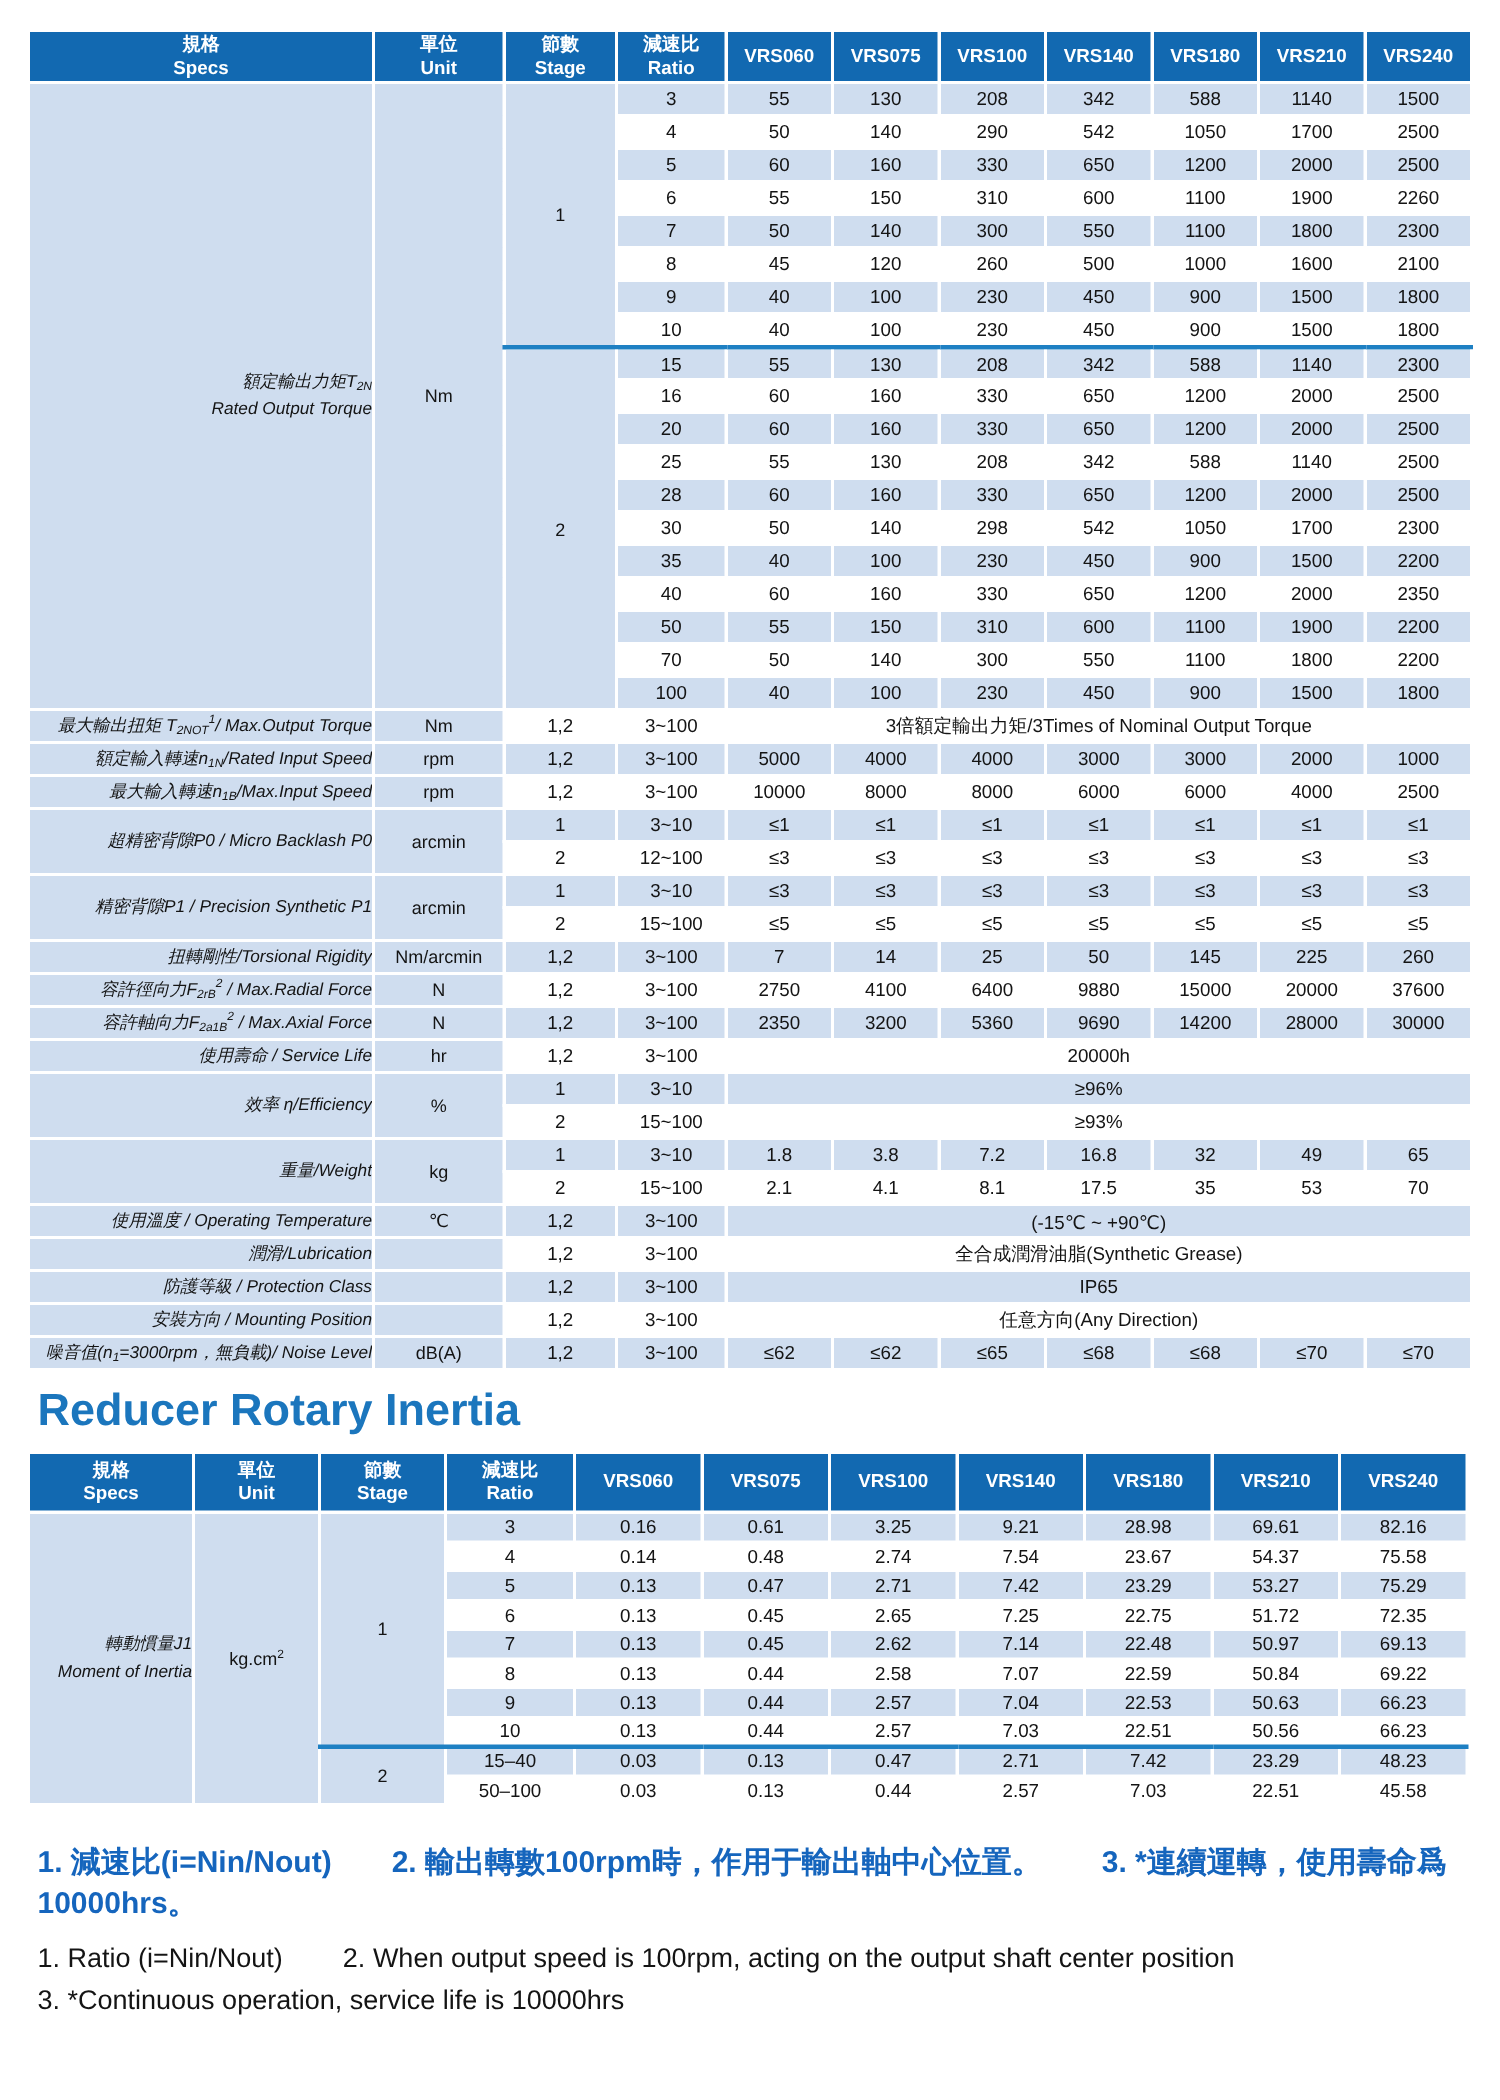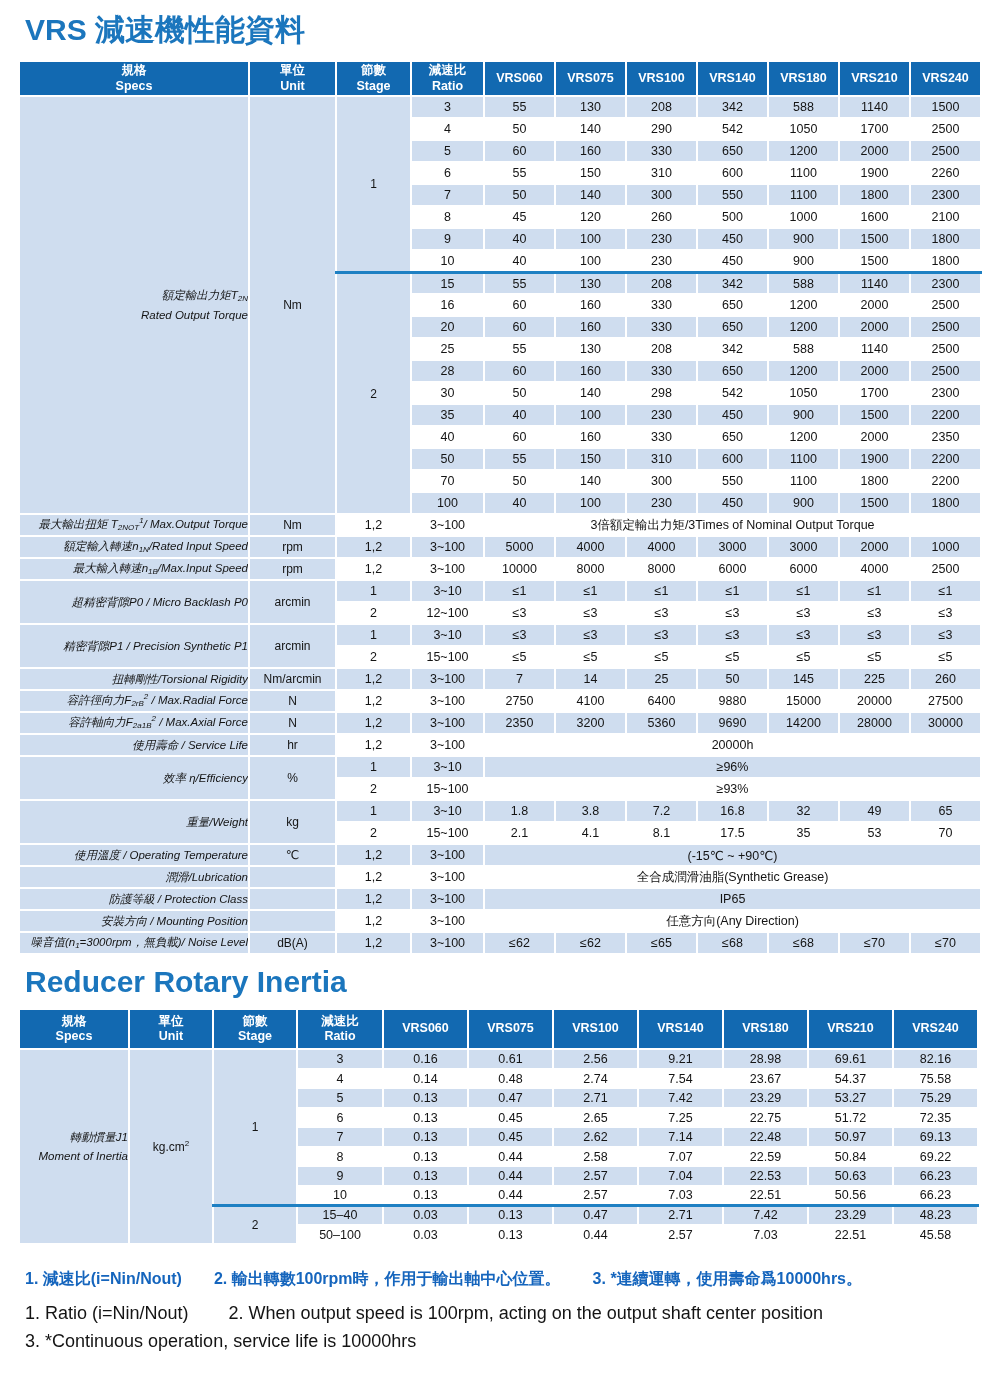--- a/index.html
+++ b/index.html
@@ -34,30 +34,29 @@
   #t2 td{height:19.5px;}
   td{font-size:12.5px;text-align:center;vertical-align:middle;padding:0;}
   td.light{background:var(--light-row);}
   td.white{background:#fff;}
   td.lab{background:var(--light-row);font-size:12px;}
   td.labL{text-align:right;padding-left:7px;font-size:11.5px;line-height:1.6;font-style:italic;}
   td.div-top{border-top:3px solid var(--divider-blue);}
   sub{font-size:8px;vertical-align:-2px;}
   sup{font-size:8px;vertical-align:5px;}
   .foot-zh{
-    color:var(--footnote-blue);font-weight:bold;font-size:16px;
+    color:var(--footnote-blue);font-weight:bold;font-size:20px;
     margin:24px 0 10px 25px;white-space:pre-wrap;
   }
   .foot-en{font-size:18px;line-height:1.5;margin:1px 0 0 25px;white-space:pre-wrap;}
 </style>
 </head>
 <body>
 
 <div class="title">
-  <span class="zh">VRS 減速機性能資料</span>
 </div>
 
 <table id="t1">
   <colgroup>
     <col style="width:230px">
       <col style="width:87px">
       <col style="width:75px">
       <col style="width:73px">
     <col style="width:71px">
       <col style="width:71px">
@@ -390,21 +389,21 @@
         <td class="lab labL" rowspan="1"><span>容許徑向力F</span><sub>2rB</sub><sup>2</sup><span> / Max.Radial Force</span></td>
         <td class="lab" rowspan="1">N</td>
         <td class="white">1,2</td>
         <td class="white">3~100</td>
         <td class="white">2750</td>
         <td class="white">4100</td>
         <td class="white">6400</td>
         <td class="white">9880</td>
         <td class="white">15000</td>
         <td class="white">20000</td>
-        <td class="white">27500</td>
+        <td class="white">37600</td>
       </tr>
       <tr>
         <td class="lab labL" rowspan="1"><span>容許軸向力F</span><sub>2a1B</sub><sup>2</sup><span> / Max.Axial Force</span></td>
         <td class="lab" rowspan="1">N</td>
         <td class="light">1,2</td>
         <td class="light">3~100</td>
         <td class="light">2350</td>
         <td class="light">3200</td>
         <td class="light">5360</td>
         <td class="light">9690</td>
@@ -548,21 +547,21 @@
       <tr>
         <td class="lab labL" rowspan="10">
           <div><span>轉動慣量J1</span></div>
           <div>Moment of Inertia</div>
         </td>
         <td class="lab" rowspan="10"><span>kg.cm</span><sup>2</sup></td>
         <td class="lab" rowspan="8">1</td>
         <td class="light">3</td>
         <td class="light">0.16</td>
         <td class="light">0.61</td>
-        <td class="light">2.56</td>
+        <td class="light">3.25</td>
         <td class="light">9.21</td>
         <td class="light">28.98</td>
         <td class="light">69.61</td>
         <td class="light">82.16</td>
       </tr>
       <tr>
         <td class="white">4</td>
         <td class="white">0.14</td>
         <td class="white">0.48</td>
         <td class="white">2.74</td>

